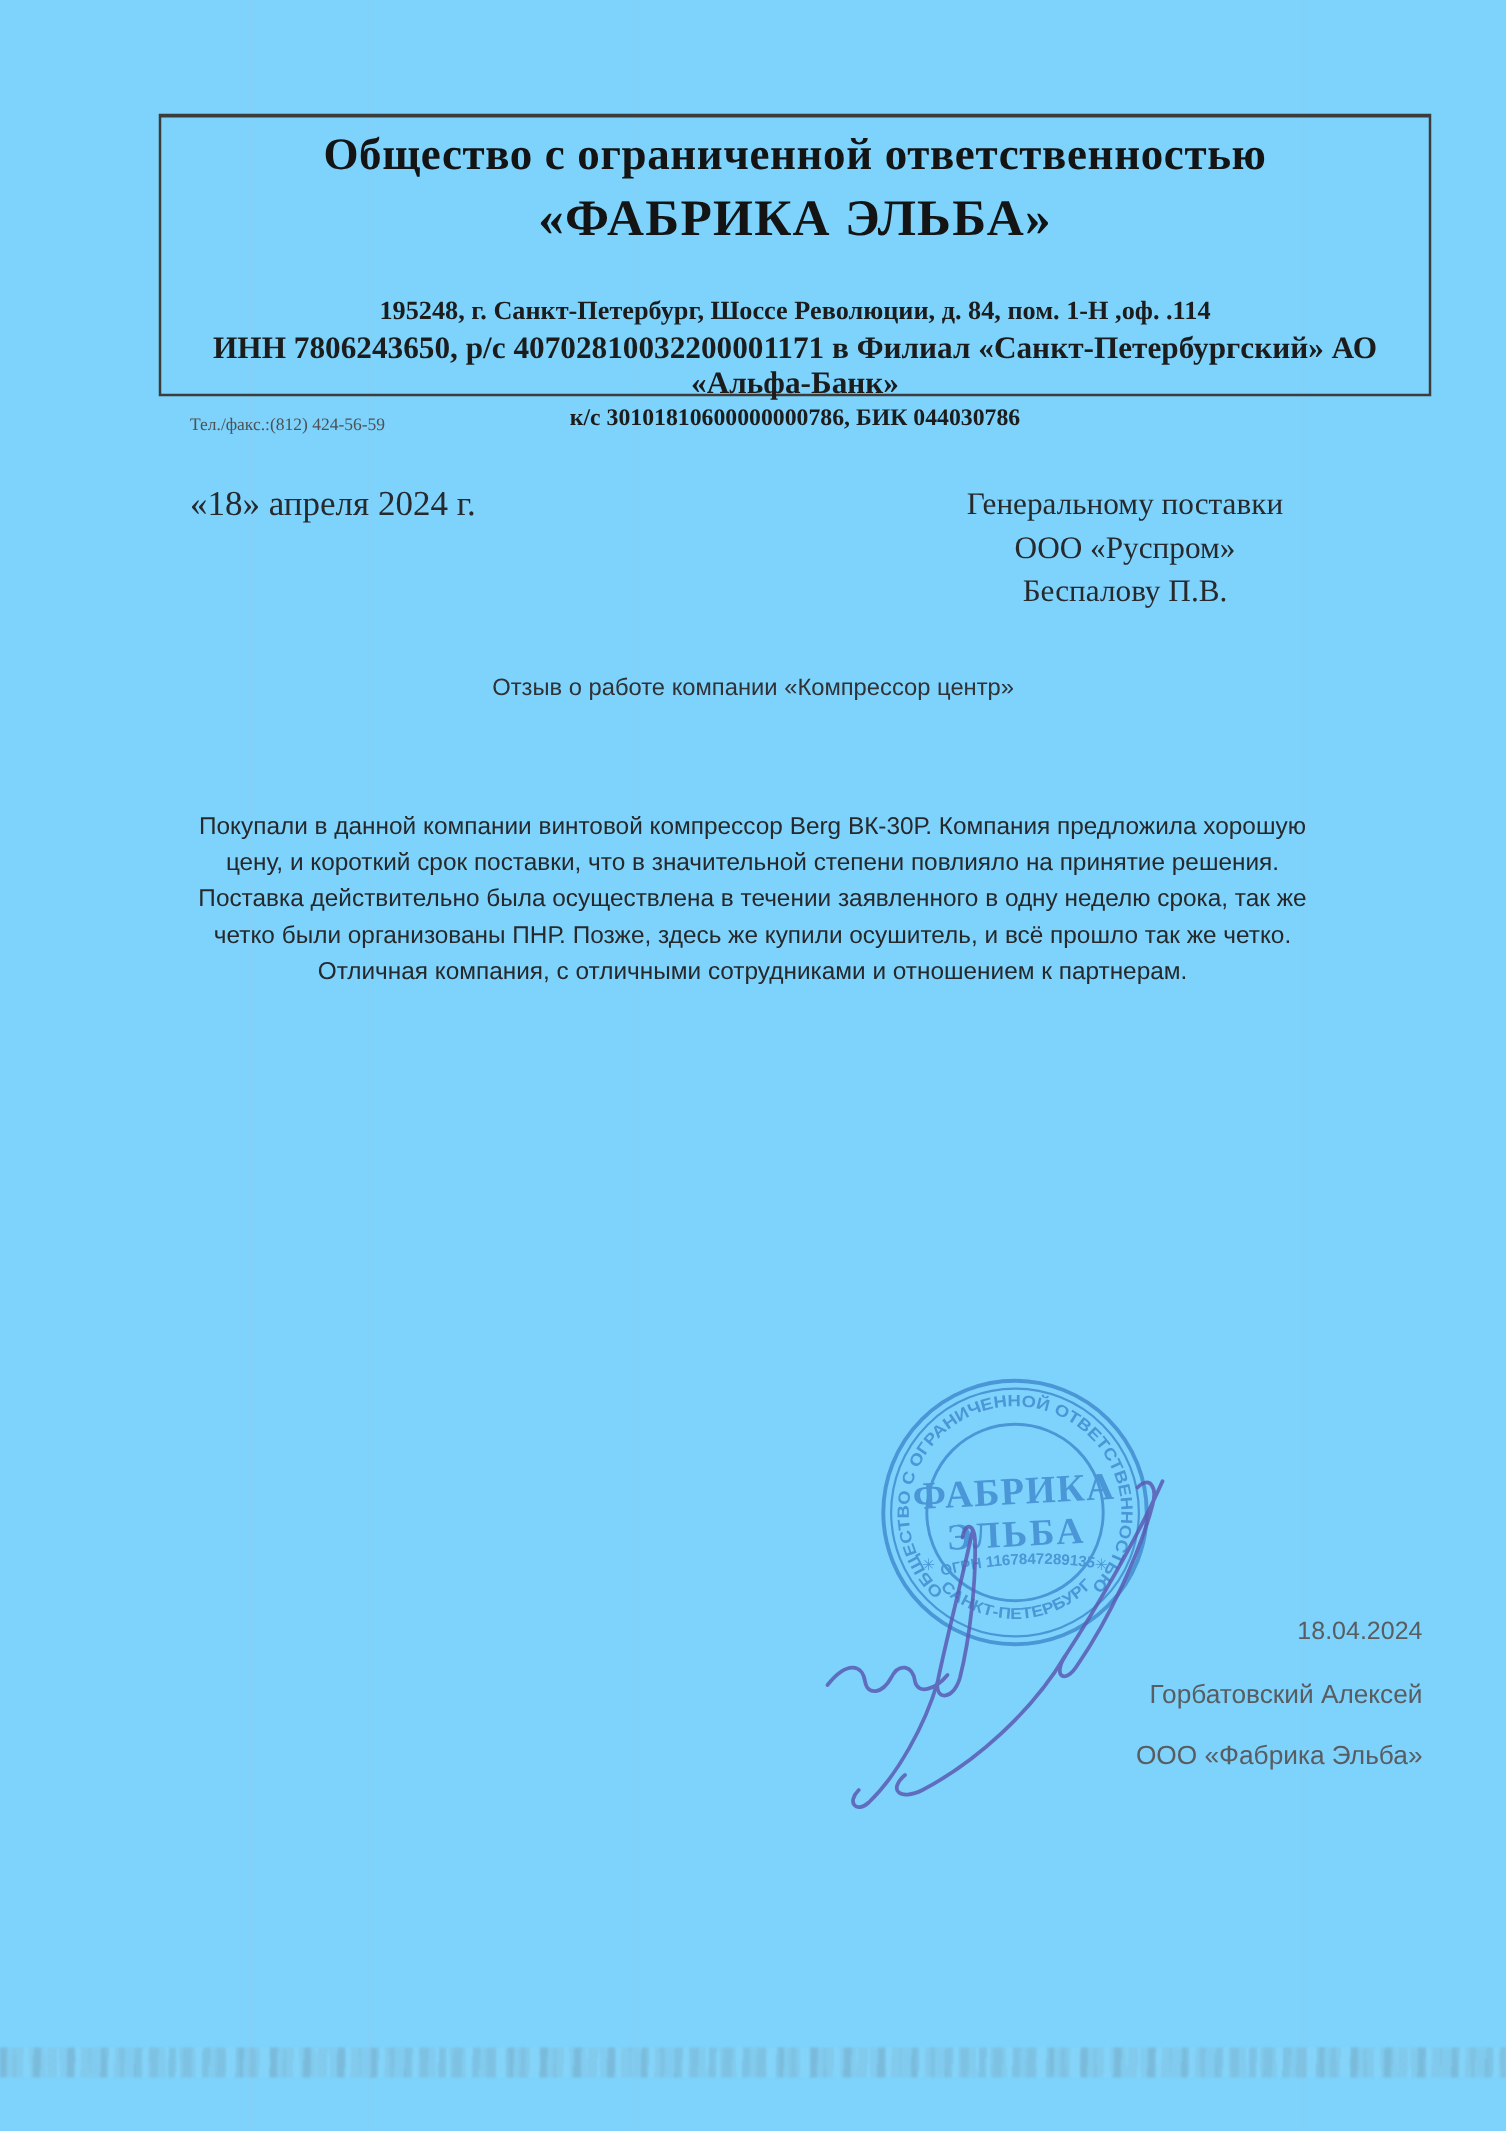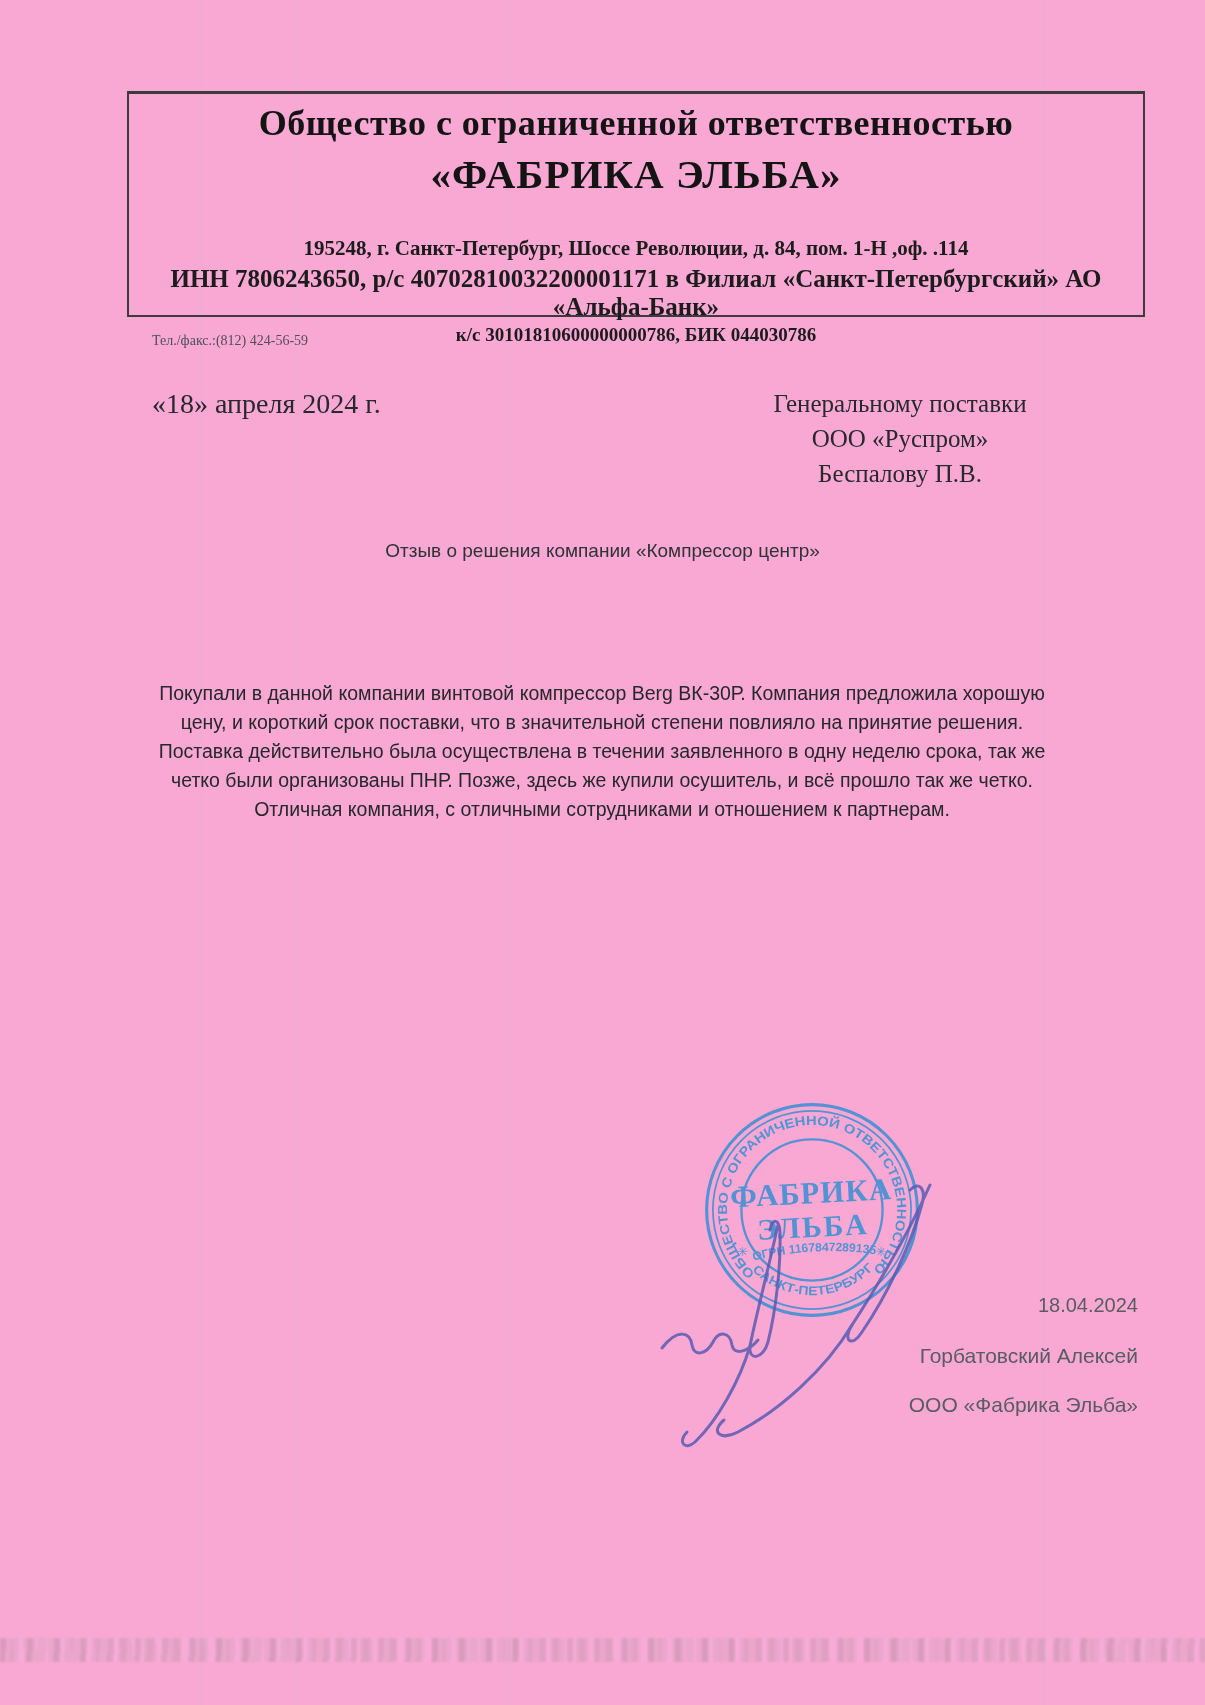--- a/index.html
+++ b/index.html
@@ -1,20 +1,20 @@
 <!DOCTYPE html>
 <html><head>
 <meta charset="utf-8">
 <style>
   html,body{margin:0;padding:0;background:#e8e8e8;}
   .page{
     position:relative;
     width:1205px;height:1705px;
     margin:0 auto;
-    background:#f9a8d4;
+    background:#7dd3fc;
     overflow:hidden;
     font-family:"Liberation Serif", serif;
     color:#222;
   }
   .scanline{position:absolute;top:0;bottom:0;width:2px;background:#aebdd6;opacity:.14;}
   .header-box{
     position:absolute;left:127px;top:91px;width:1018px;height:226px;
     border:2px solid #3c3c3c;border-top-width:3px;
     box-sizing:border-box;
     display:flex;flex-direction:column;align-items:center;
@@ -29,21 +29,21 @@
   .doc-date{position:absolute;left:152px;top:388px;font-size:28px;color:#27292d;}
   .recipient{
     position:absolute;left:742px;top:386px;width:316px;
     text-align:center;font-size:25px;color:#27292d;line-height:35px;
   }
   .subject{
     position:absolute;left:250px;top:540px;width:705px;text-align:center;
     font-family:"Liberation Sans", sans-serif;font-size:19px;color:#303236;
   }
   .body-text{
-    position:absolute;left:152px;top:679px;width:900px;text-align:center;
+    position:absolute;left:152px;top:647px;width:900px;text-align:center;
     font-family:"Liberation Sans", sans-serif;font-size:19.5px;line-height:29px;color:#26282b;
   }
   .stamp{position:absolute;left:696px;top:1094px;width:232px;height:232px;opacity:.92;}
   .signature{position:absolute;left:600px;top:1080px;width:390px;height:390px;}
   .signoff-line{position:absolute;right:67px;font-family:"Liberation Sans", sans-serif;font-size:21px;color:#595c60;white-space:nowrap;}
   .signoff-date{top:1294px;font-size:20px;text-align:right;}
   .signoff-name{top:1344px;}
   .signoff-company{top:1393px;margin-left:15px;}
   .noise-strip{
     position:absolute;left:0;top:1638px;width:1205px;height:24px;
@@ -75,21 +75,21 @@
   <div class="phone">Тел./факс.:(812) 424-56-59</div>
 
   <div class="doc-date">«18» апреля 2024 г.</div>
 
   <div class="recipient">
     <div>Генеральному поставки</div>
     <div>ООО «Руспром»</div>
     <div>Беспалову П.В.</div>
   </div>
 
-  <div class="subject">Отзыв о решения компании «Компрессор центр»</div>
+  <div class="subject">Отзыв о работе компании «Компрессор центр»</div>
 
   <div class="body-text">
     <div>Покупали в данной компании винтовой компрессор Berg ВК-30Р. Компания предложила хорошую</div>
     <div>цену, и короткий срок поставки, что в значительной степени повлияло на принятие решения.</div>
     <div>Поставка действительно была осуществлена в течении заявленного в одну неделю срока, так же</div>
     <div>четко были организованы ПНР. Позже, здесь же купили осушитель, и всё прошло так же четко.</div>
     <div>Отличная компания, с отличными сотрудниками и отношением к партнерам.</div>
   </div>
 
   <svg class="stamp" viewBox="0 0 240 240" xmlns="http://www.w3.org/2000/svg">

